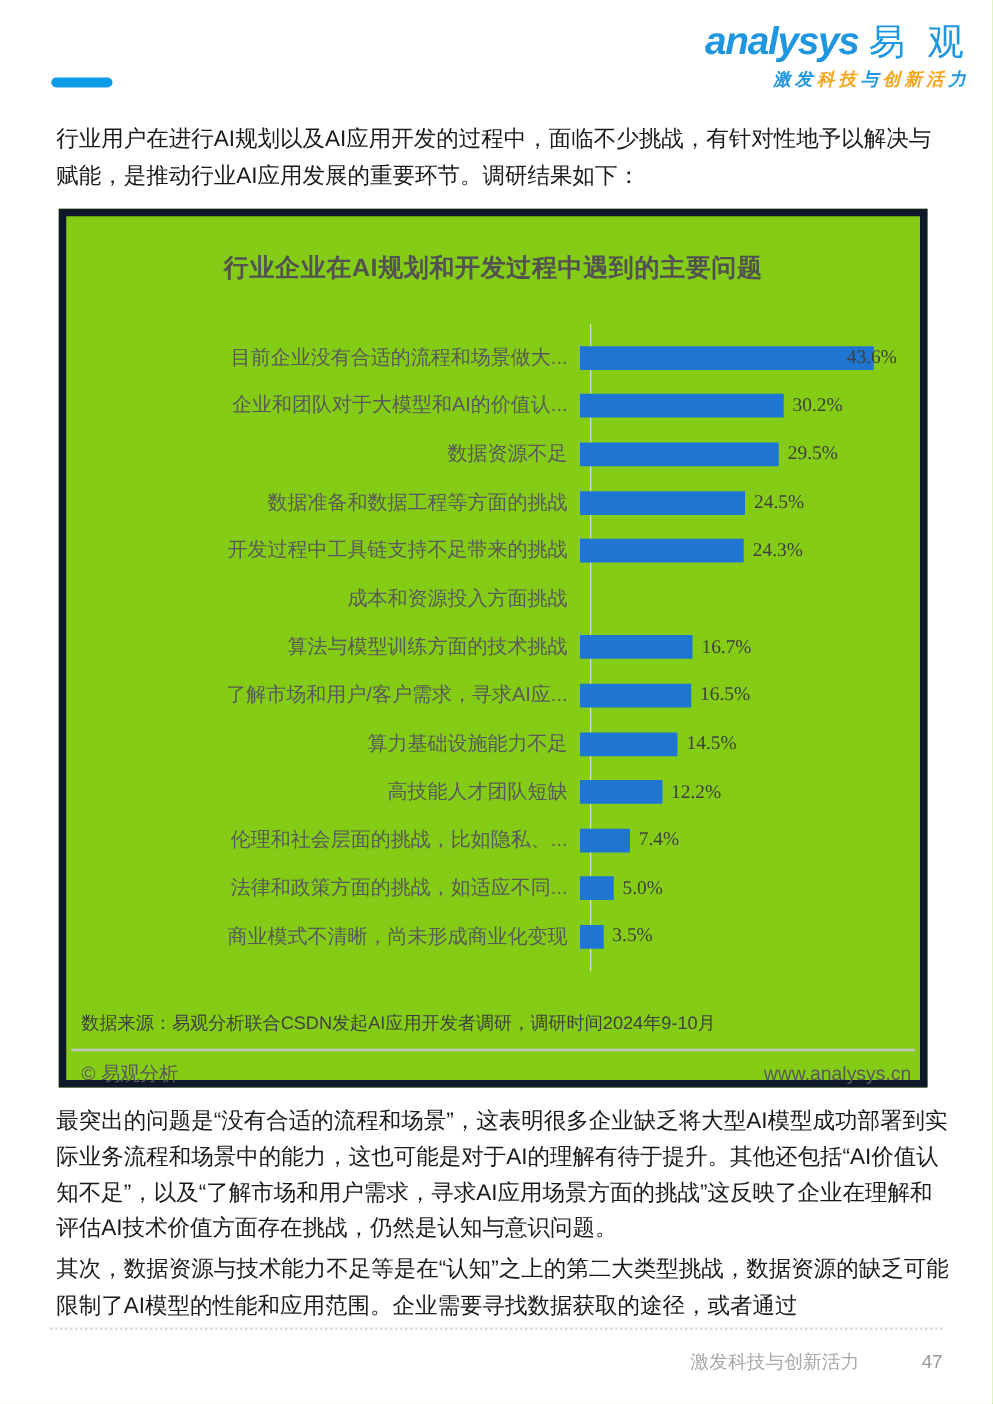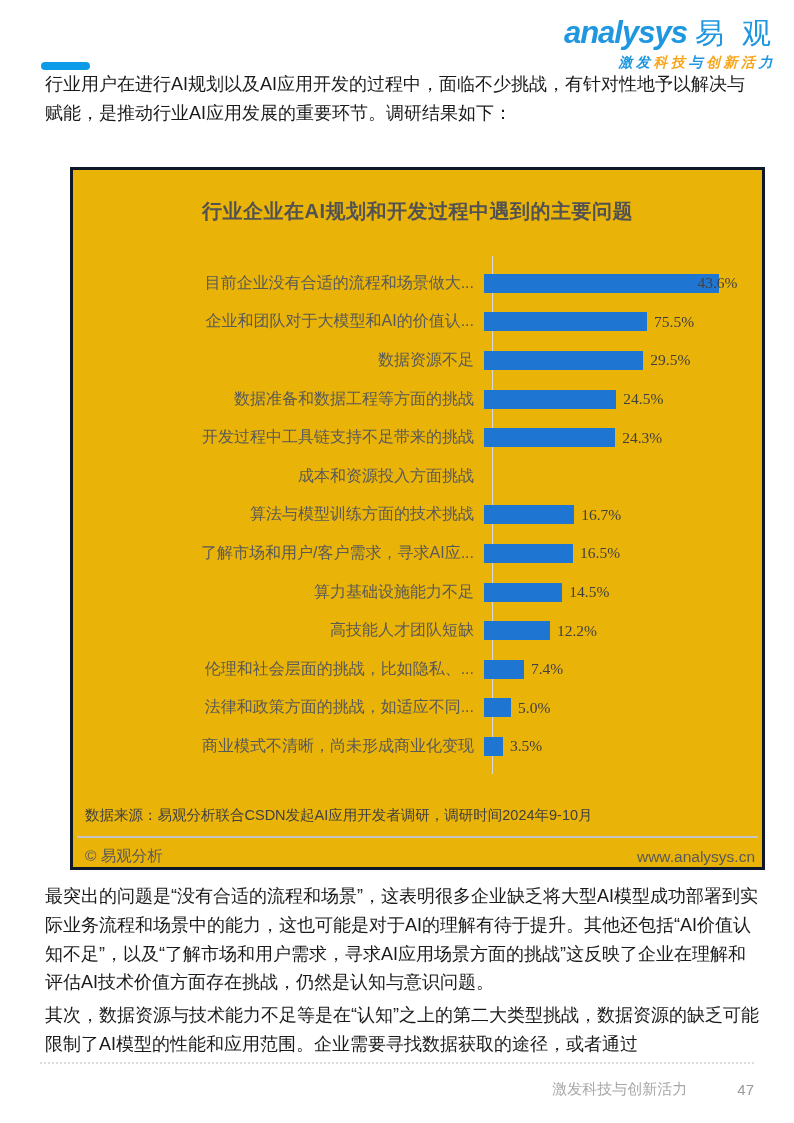--- a/index.html
+++ b/index.html
@@ -14,26 +14,26 @@
     border-radius:4px; background:#0d9be8; }
   .logo { position:absolute; top:16px; right:18px; text-align:right; line-height:1.1;margin-left:30px; }
   .logo-row { display:flex; align-items:baseline; justify-content:flex-end; gap:8px; }
   .logo-en { font-size:31px; font-weight:bold; font-style:italic; color:#1e96e0;
     letter-spacing:-1px; }
   .logo-cn { font-size:29px; font-weight:normal; color:#1e96e0; letter-spacing:5px; }
   .logo-tagline { margin-top:5px; font-size:14px; font-weight:bold; font-style:italic;
     letter-spacing:3.5px; }
 
   
-  .intro { position:absolute; left:45px; top:70px; width:714px;
+  .intro { position:absolute; left:45px; top:97px; width:714px;
     font-size:18px; line-height:1.62; color:#1a1a1a; }
 
   
-  .chart-card { position:absolute; left:70px; top:167px; width:695px; height:703px;
-    border:3px solid #0f172a; background:#eab308; }
+  .chart-card { position:absolute; left:47px; top:167px; width:695px; height:703px;
+    border:6px solid #0f172a; background:#84cc16; }
   .chart-title { margin-top:28px; text-align:center; font-size:20px; font-weight:bold;
     color:#525252; letter-spacing:0.5px; }
   .bars-wrap { position:absolute; left:0; top:94px; width:100%; }
   .axis-line { position:absolute; left:419px; top:-8px; height:518px; width:1px;
     background:#d9d9d9; }
   .chart-row { display:flex; align-items:center; height:38.6px; position:relative; }
   .cat { width:410px; padding-right:9px; text-align:right; font-size:16px;
     color:#595959; white-space:nowrap; }
   .plot { position:relative; width:270px; height:100%; display:flex; align-items:center;
     margin-left:1px; }
@@ -85,21 +85,21 @@
       <div class="cat">目前企业没有合适的流程和场景做大...</div>
       <div class="plot">
         <div class="bar" style="width: 87.2%; background: rgb(31, 118, 210);"></div>
         <div class="val pull-in">43.6%</div>
       </div>
     </div>
       <div class="chart-row" style="">
       <div class="cat">企业和团队对于大模型和AI的价值认...</div>
       <div class="plot">
         <div class="bar" style="width: 60.4%; background: rgb(31, 118, 210);"></div>
-        <div class="val">75.5%</div>
+        <div class="val">30.2%</div>
       </div>
     </div>
       <div class="chart-row" style="">
       <div class="cat">数据资源不足</div>
       <div class="plot">
         <div class="bar" style="width: 59%; background: rgb(31, 118, 210);"></div>
         <div class="val">29.5%</div>
       </div>
     </div>
       <div class="chart-row" style="">

